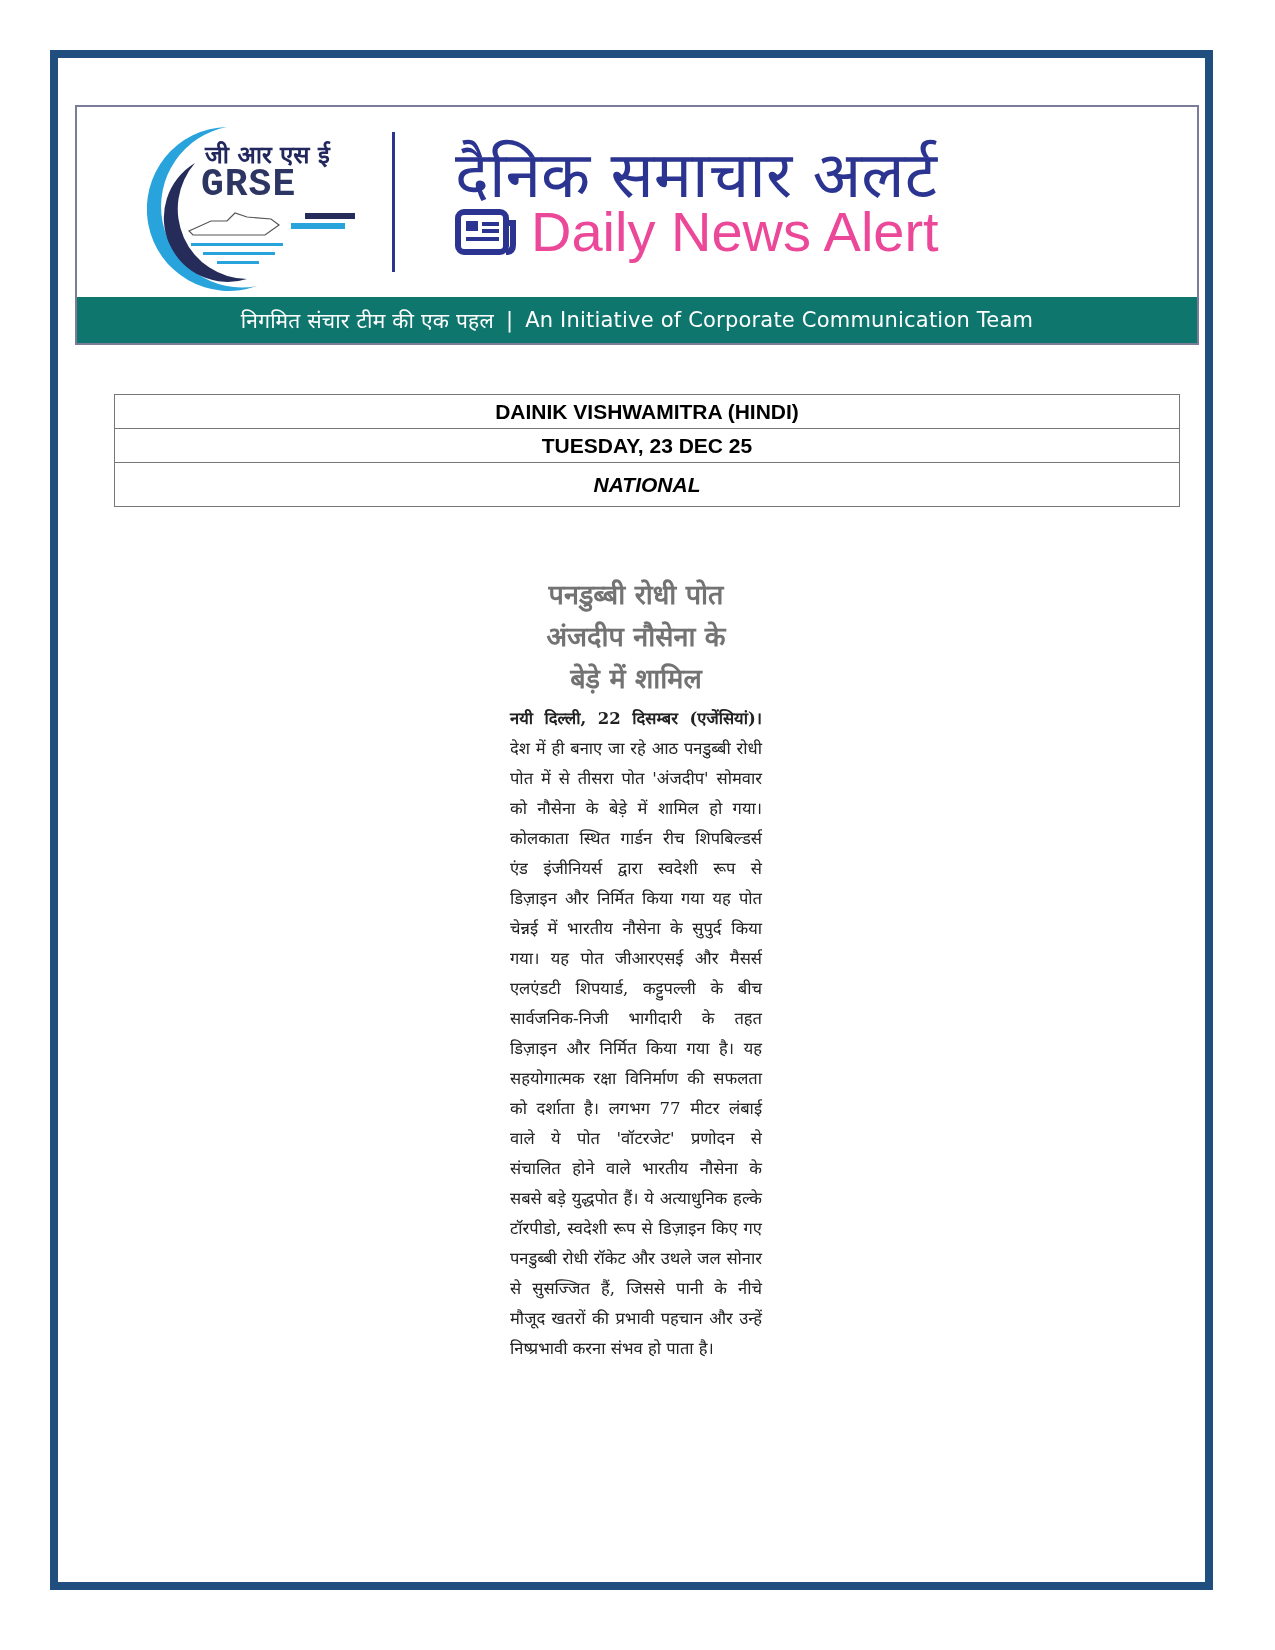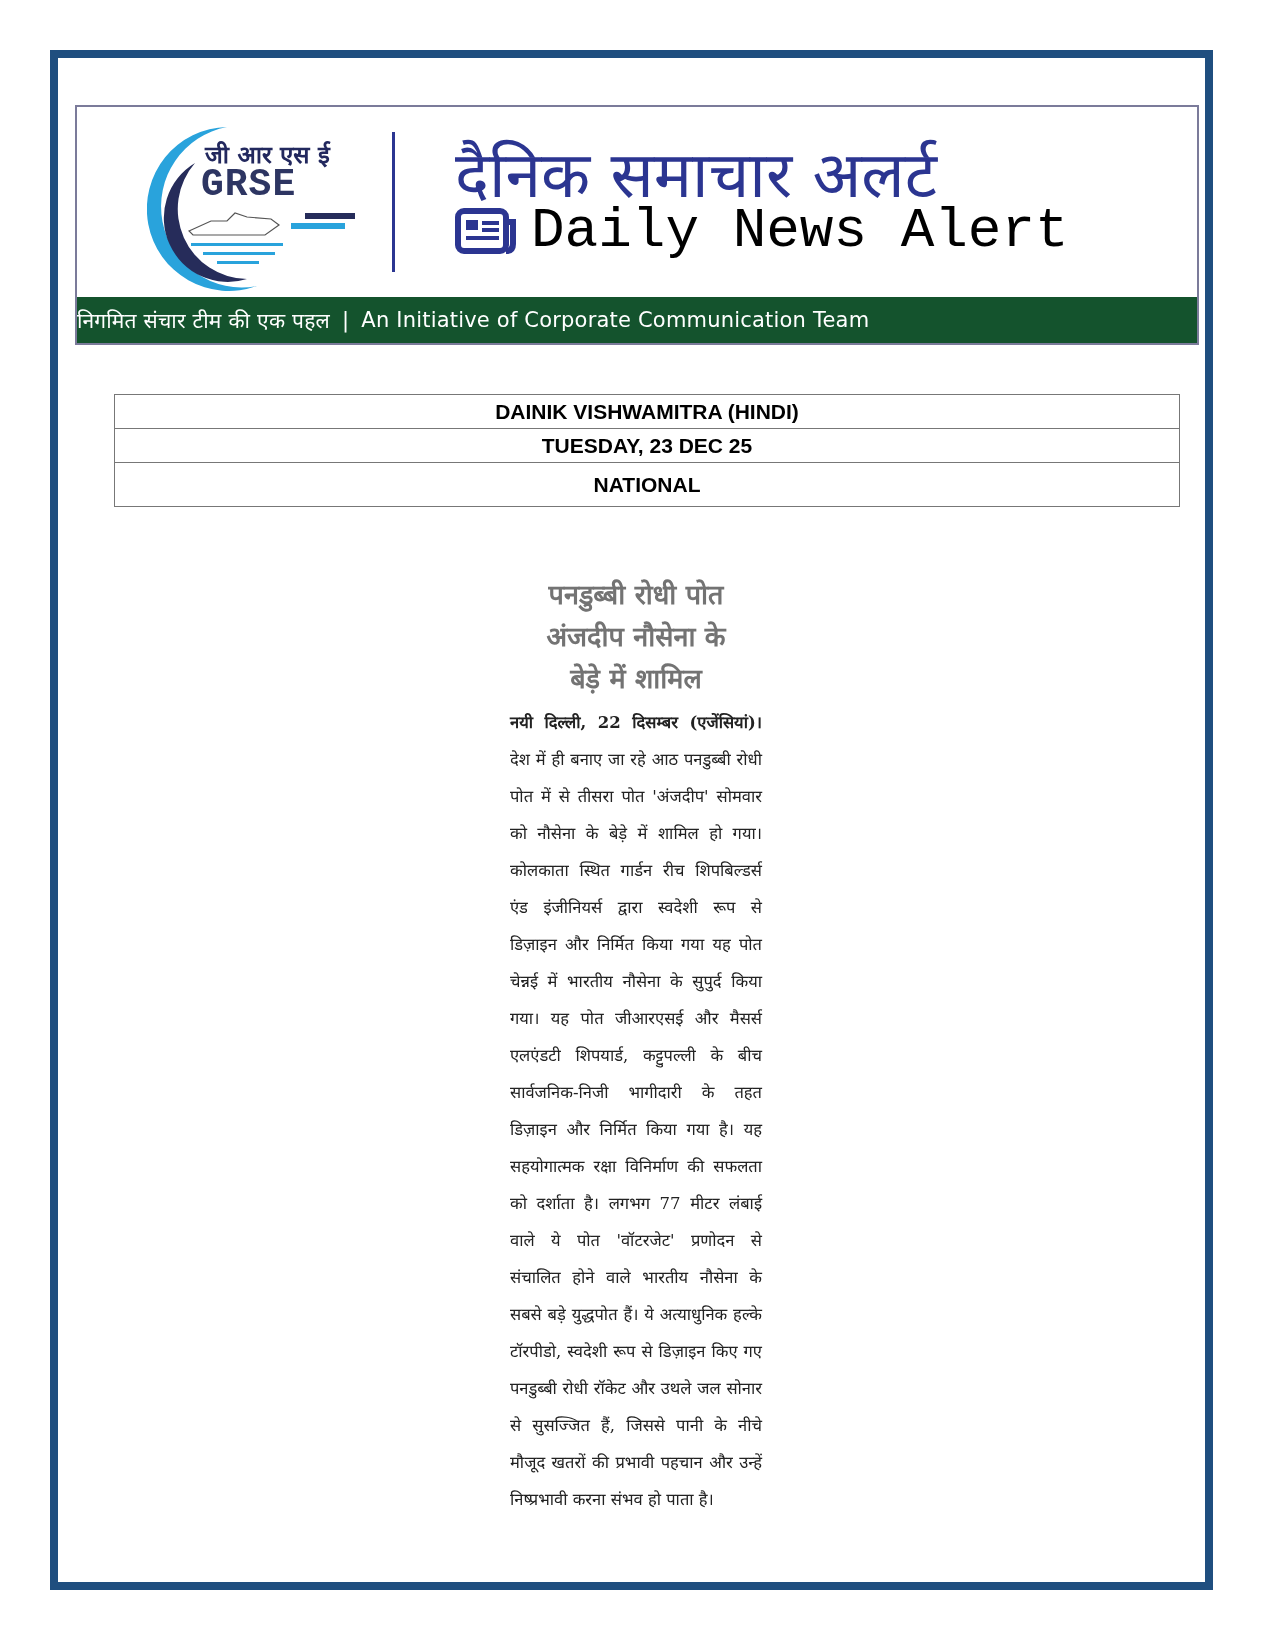--- a/index.html
+++ b/index.html
@@ -7,48 +7,48 @@
   .page-frame {
     position: absolute; left: 50px; top: 50px; width: 1163px; height: 1540px;
     border: 8px solid #1f4e7f; box-sizing: border-box;
   }
   .banner {
     position: absolute; left: 75px; top: 105px; width: 1124px; height: 240px;
     border: 2px solid #7b7b9a; box-sizing: border-box; background: #fff;
   }
   .banner-top { position: absolute; left: 0; top: 0; right: 0; height: 192px; }
   .banner-strip {
-    position: absolute; left: 0; right: 0; bottom: 0; height: 46px; background: #14532d;
-    color: #fff; display: flex; align-items: center; justify-content: flex-start;
+    position: absolute; left: 0; right: 0; bottom: 0; height: 46px; background: #0f766e;
+    color: #fff; display: flex; align-items: center; justify-content: center;
     font-family: "DejaVu Sans", sans-serif; font-size: 21px; letter-spacing: 0.2px;
   }
   .strip-sep { margin: 0 12px; }
   .logo { position: absolute; left: 70px; top: 14px; width: 230px; height: 170px; }
   .logo svg { position: absolute; left: 0; top: 0; }
   .logo-hindi { position: absolute; left: 58px; top: 16px; font-size: 24px; font-weight: bold; color: #22285e; font-family: "DejaVu Serif", serif; }
   .logo-en { position: absolute; left: 54px; top: 42px; font-size: 38px; font-weight: bold; color: #2d3562; font-family: Liberation Mono, monospace; letter-spacing: 1px; }
   .vdivider { position: absolute; left: 315px; top: 25px; width: 3px; height: 140px; background: #2b3591; }
   .title-hindi { position: absolute; left: 378px; top: 22px; font-size: 64px; color: #2b3591; font-family: "DejaVu Serif", serif; }
   .title-en-wrap { position: absolute; left: 378px; top: 92px; display: flex; align-items: center; }
-  .title-en { font-size: 56px; color: #000000; font-family: Liberation Mono, monospace; margin-left: 14px; }
+  .title-en { font-size: 56px; color: #ec4899; font-family: Liberation Sans, sans-serif; margin-left: 14px; }
 
   .info-table {
     position: absolute; left: 114px; top: 394px; width: 1066px; border-collapse: collapse;
     font-family: "Liberation Sans", sans-serif; font-weight: bold; font-size: 21px; color: #000;
   }
   .info-table td { border: 1.5px solid #777; text-align: center; padding: 0; }
-  .r1 { height: 34px; } .r2 { height: 34px; } .r3 { height: 44px; }
+  .r1 { height: 34px; } .r2 { height: 34px; } .r3 { height: 44px; font-style: italic; }
 
   .article { position: absolute; left: 510px; top: 574px; width: 252px; color: #222; }
   .headline {
     font-family: "DejaVu Serif", serif; font-weight: bold; font-size: 27px; line-height: 42px;
     text-align: center; margin: 0 0 4px 0; color: #737373;
   }
   .body-text {
-    font-family: "DejaVu Serif", serif; font-size: 16.5px; line-height: 37px;
+    font-family: "DejaVu Serif", serif; font-size: 16.5px; line-height: 30px;
     text-align: justify; margin: 0;
   }
   .dateline { font-weight: bold; }
 </style>
 </head>
 <body>
 
 <div class="page-frame"></div>
 
 <div class="banner">

